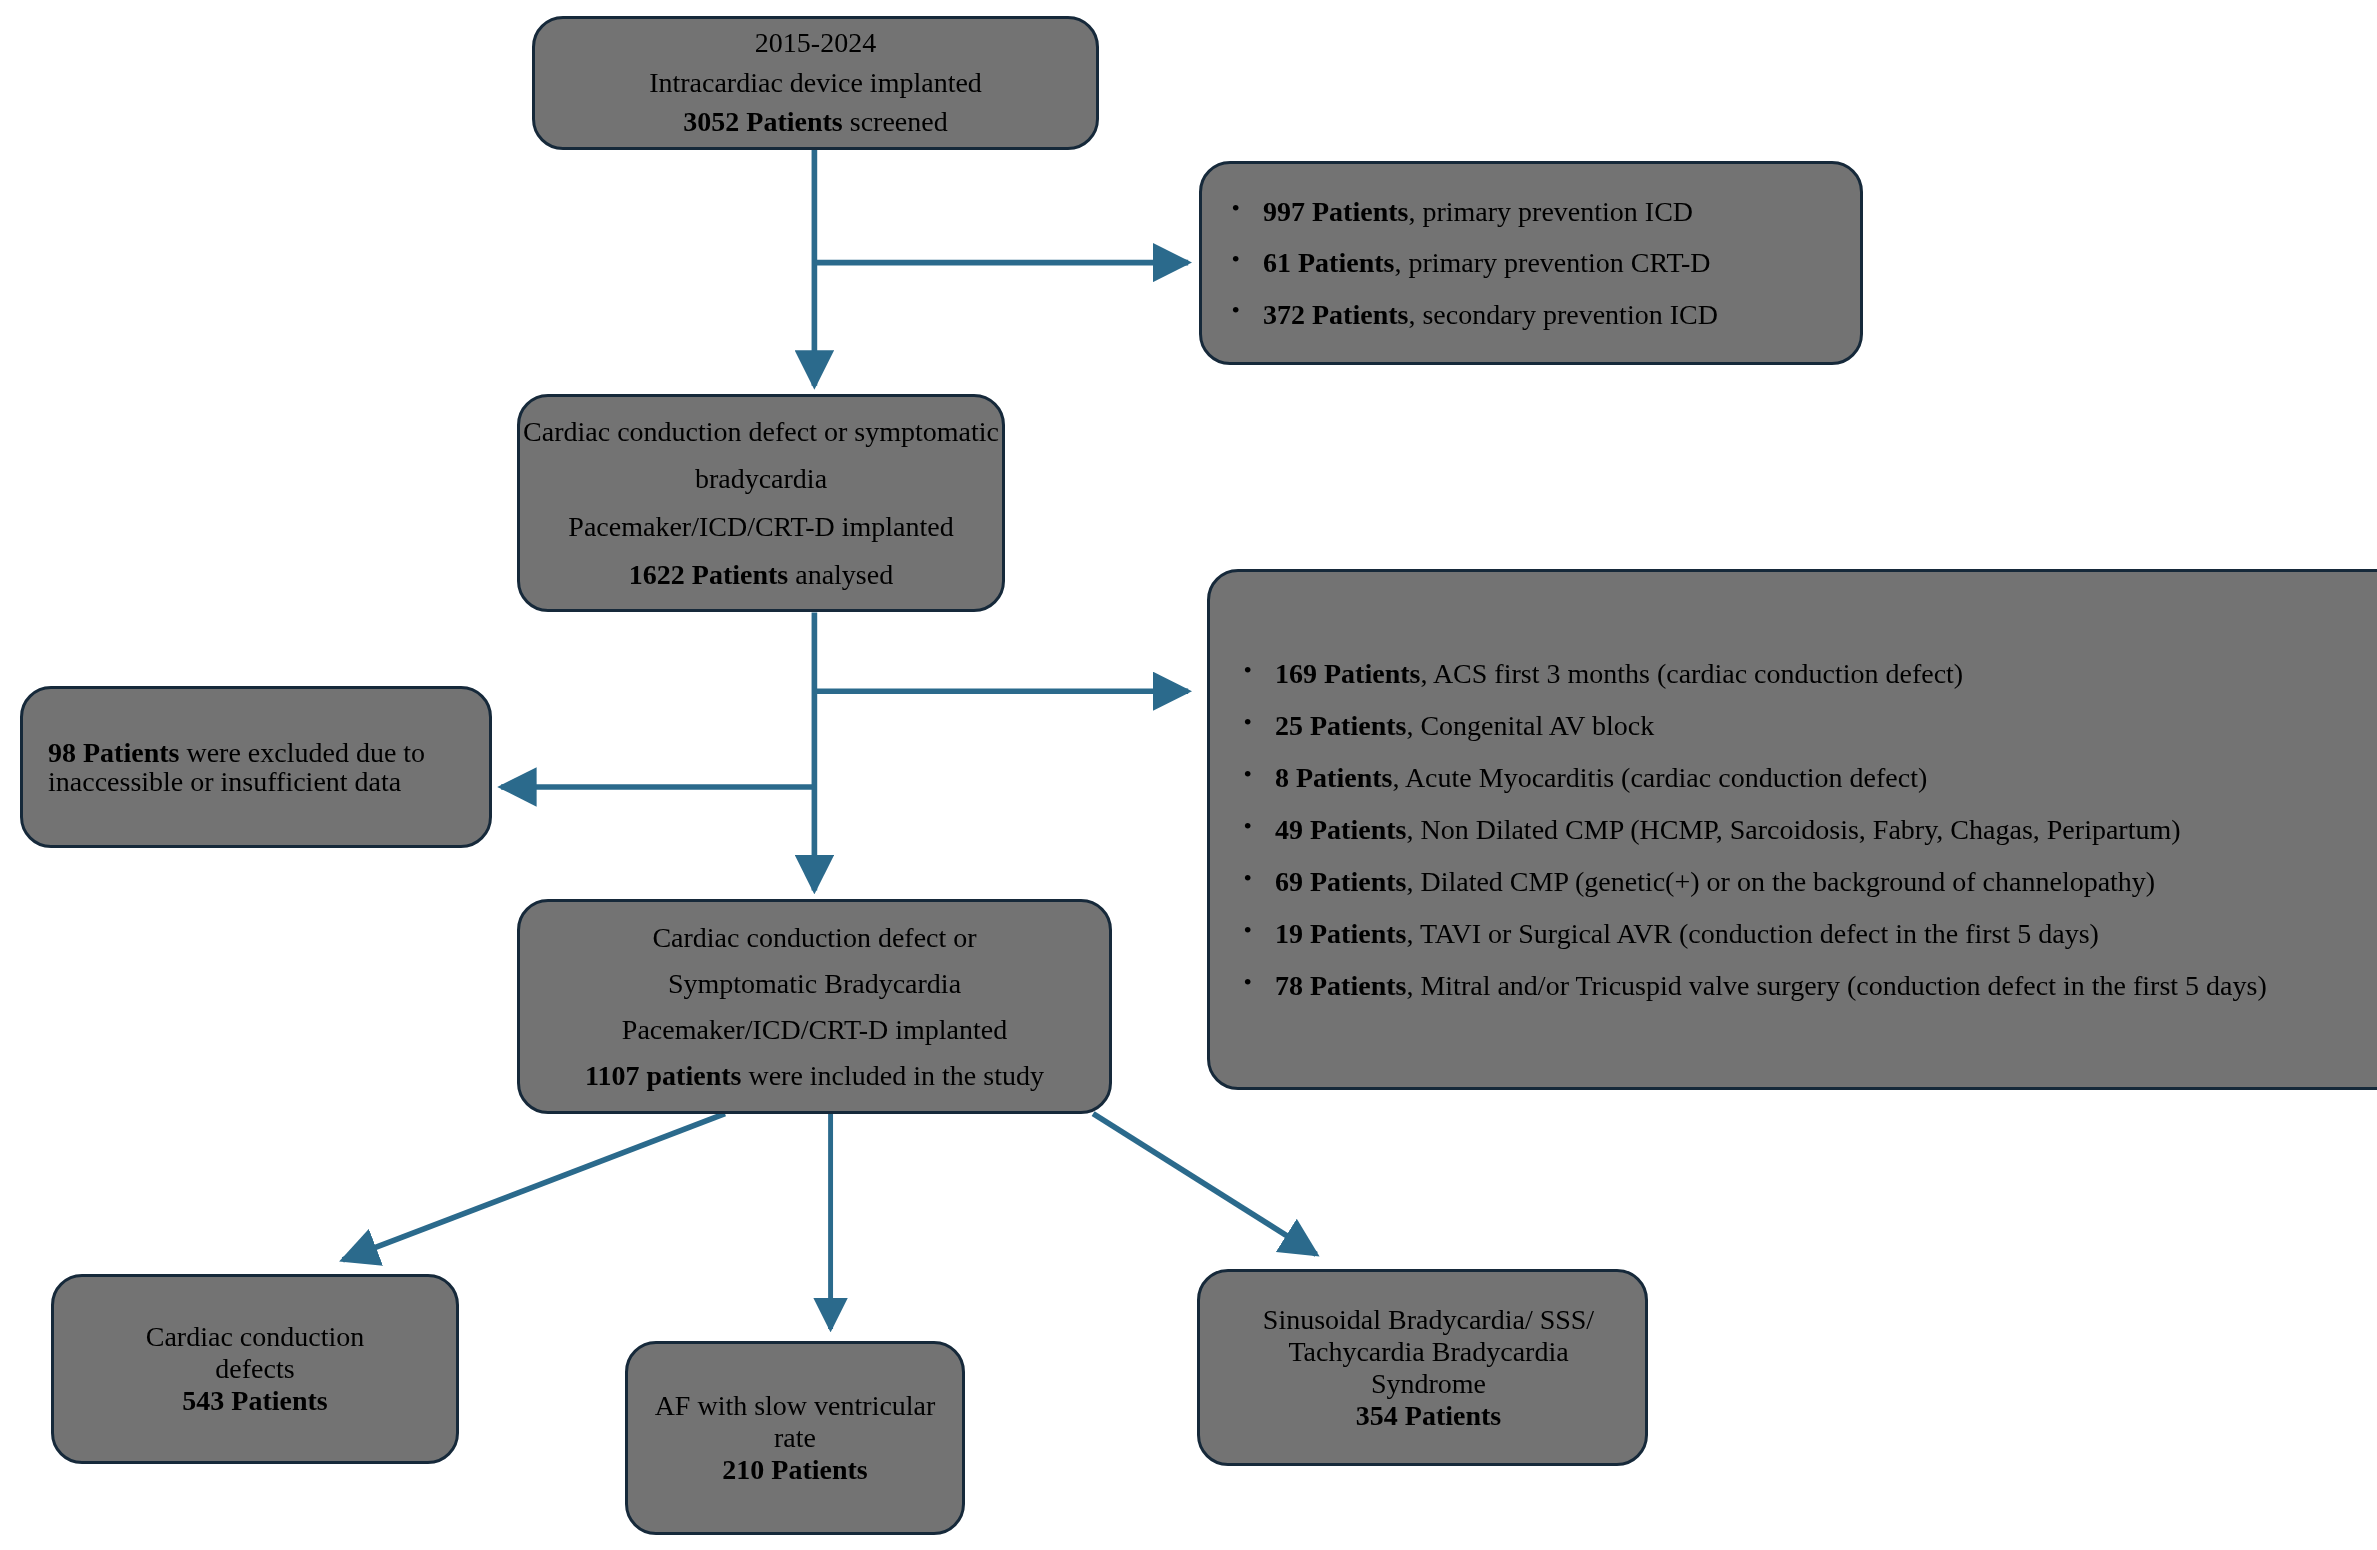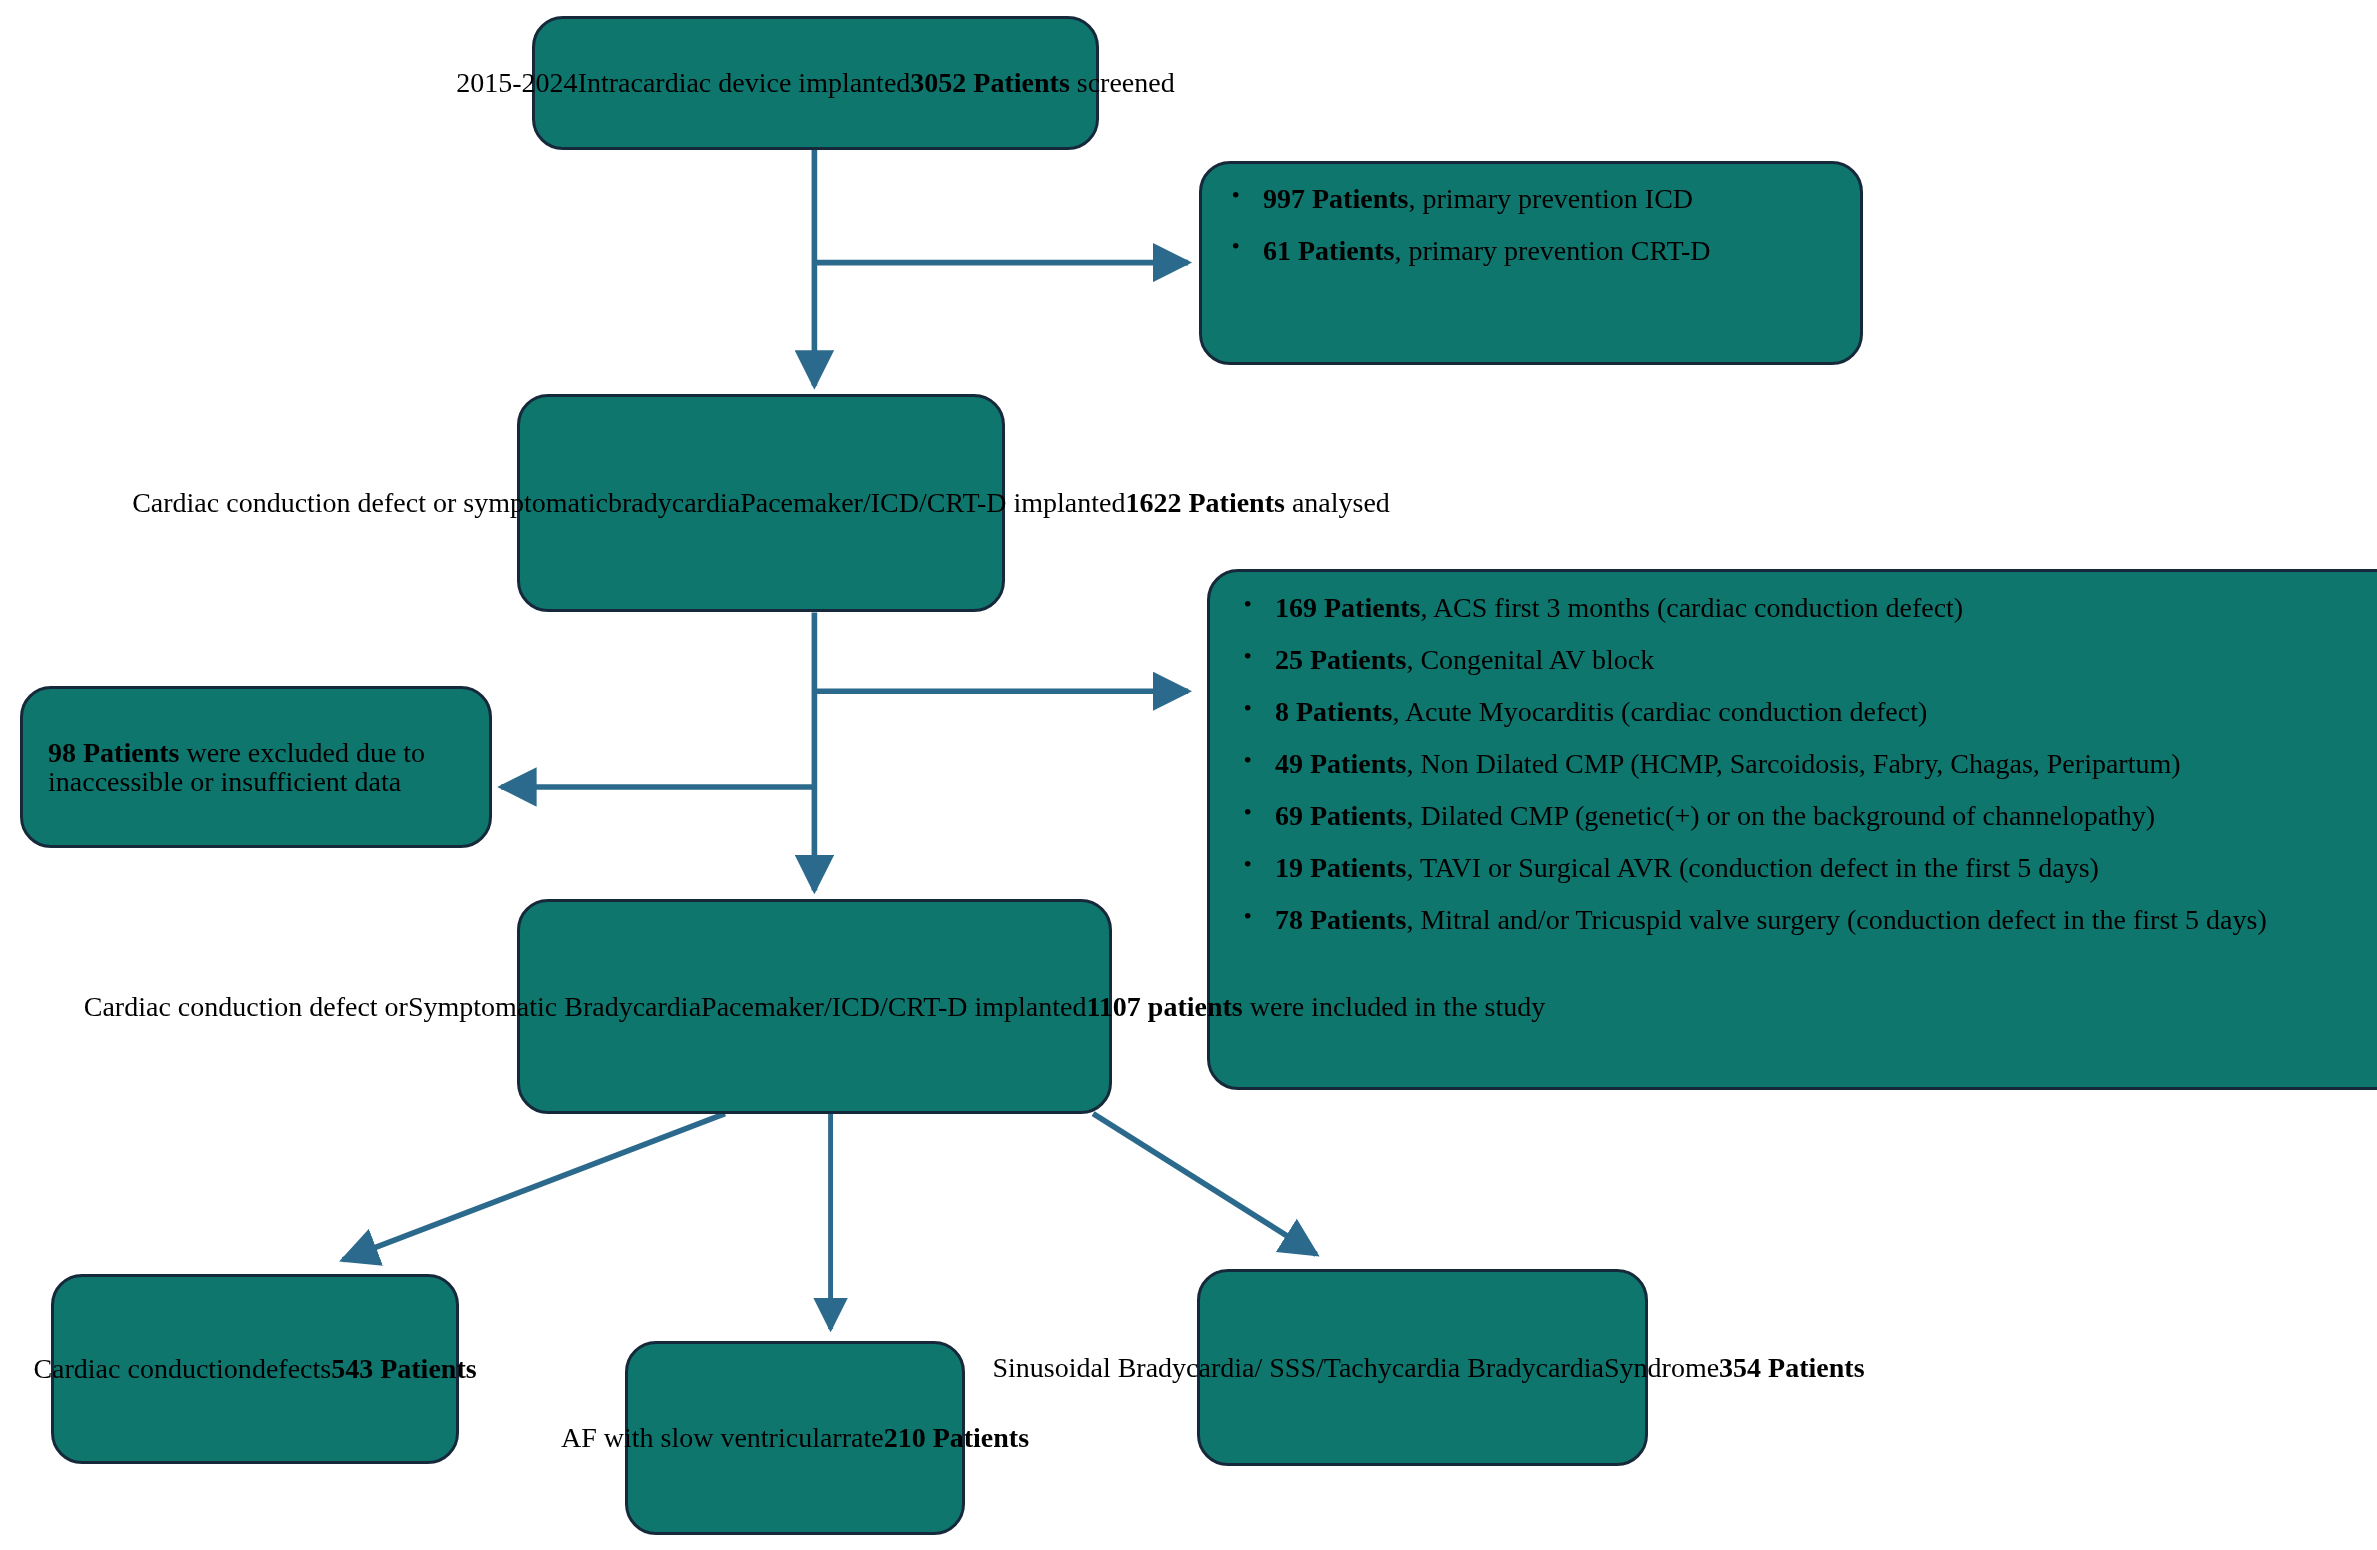--- a/index.html
+++ b/index.html
@@ -14,23 +14,23 @@
     background: #ffffff;
     font-family: "Liberation Serif", "DejaVu Serif", serif;
     color: #000000;
     overflow: hidden;
   }
   .box {
     position: absolute;
     box-sizing: border-box;
     border: 3.5px solid #16293a;
     border-radius: 31px;
-    background: #0f766e;
+    background: #737373;
     display: flex;
-    flex-direction: row;
+    flex-direction: column;
     justify-content: center;
     z-index: 5;
   }
   .box.center { align-items: center; text-align: center; }
   .line {
     line-height: 1.05;
     font-size: 28px;
     white-space: nowrap;
   }
   .line.wrap { white-space: normal; }
@@ -124,20 +124,21 @@
   <div class="box center" id="box-screened">
     <div class="line">2015-2024</div>
     <div class="line">Intracardiac device implanted</div>
     <div class="line"><b>3052 Patients</b><span> screened</span></div>
   </div>
 
   <div class="box" id="box-device-exc">
     <ul class="bullets">
       <li><b>997 Patients</b><span>, primary prevention ICD</span></li>
       <li><b>61 Patients</b><span>, primary prevention CRT-D</span></li>
+      <li><b>372 Patients</b><span>, secondary prevention ICD</span></li>
     </ul>
   </div>
 
   <div class="box center" id="box-analysed">
     <div class="line">Cardiac conduction defect or symptomatic</div>
     <div class="line">bradycardia</div>
     <div class="line">Pacemaker/ICD/CRT-D implanted</div>
     <div class="line"><b>1622 Patients</b><span> analysed</span></div>
   </div>
 

